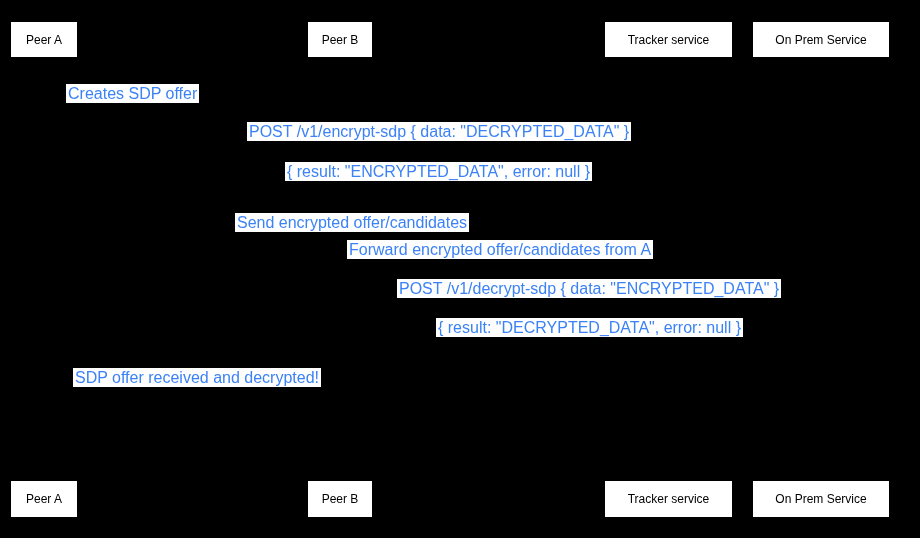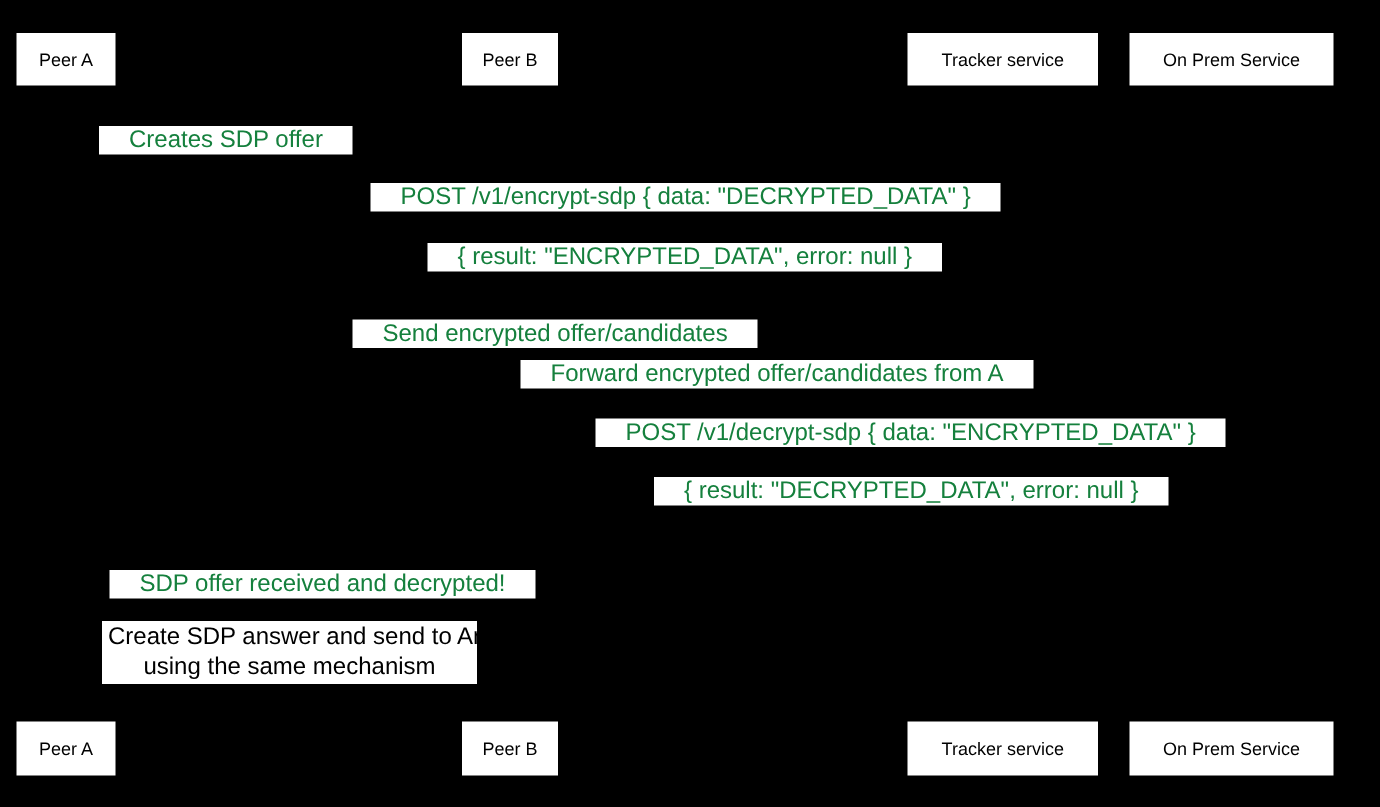--- a/index.html
+++ b/index.html
@@ -28,24 +28,24 @@
     box-sizing: border-box;
   }
   .lifeline {
     position: absolute;
     width: 1px;
     background: #000000; 
   }
   .msg {
     position: absolute;
     background: #ffffff;
-    color: #15803d;
+    color: #3b82f6;
     font-size: 16px;
     line-height: 19px;
-    padding: 0 20px;
+    padding: 0 2px;
     white-space: nowrap;
   }
   .msg-multiline {
     position: absolute;
     background: #ffffff;
     color: #000000;
     font-size: 16px;
     line-height: 20px;
     text-align: center;
     padding: 1px 4px;
@@ -68,25 +68,21 @@
   <div class="actor" style="left:605px; top:22px; width:127px; height:35px;">Tracker service</div>
   <div class="actor" style="left:753px; top:22px; width:136px; height:35px;">On Prem Service</div>
 
   <div class="msg" style="left:66px;  top:84px;">Creates SDP offer</div>
   <div class="msg" style="left:247px; top:122px;text-align:right;">POST /v1/encrypt-sdp { data: "DECRYPTED_DATA" }</div>
   <div class="msg" style="left:285px; top:162px;">{ result: "ENCRYPTED_DATA", error: null }</div>
   <div class="msg" style="left:235px; top:201px;margin-top:12px;">Send encrypted offer/candidates</div>
   <div class="msg" style="left:347px; top:240px;">Forward encrypted offer/candidates from A</div>
   <div class="msg" style="left:397px; top:279px;">POST /v1/decrypt-sdp { data: "ENCRYPTED_DATA" }</div>
   <div class="msg" style="left:436px; top:318px;">{ result: "DECRYPTED_DATA", error: null }</div>
-  <div class="msg" style="left:73px;  top:380px;">SDP offer received and decrypted!</div>
+  <div class="msg" style="left:73px;  top:368px;">SDP offer received and decrypted!</div>
 
-  <div class="msg-multiline" style="left:68px; top:414px; width:250px;">
-    <span>Create SDP answer and send to An</span>
-    <span>using the same mechanism</span>
-  </div>
 
   <div class="actor" style="left:11px;  top:481px; width:66px;  height:36px;">Peer A</div>
   <div class="actor" style="left:308px; top:481px; width:64px;  height:36px;">Peer B</div>
   <div class="actor" style="left:605px; top:481px; width:127px; height:36px;">Tracker service</div>
   <div class="actor" style="left:753px; top:481px; width:136px; height:36px;">On Prem Service</div>
 
 </div>
 
 </body></html>

